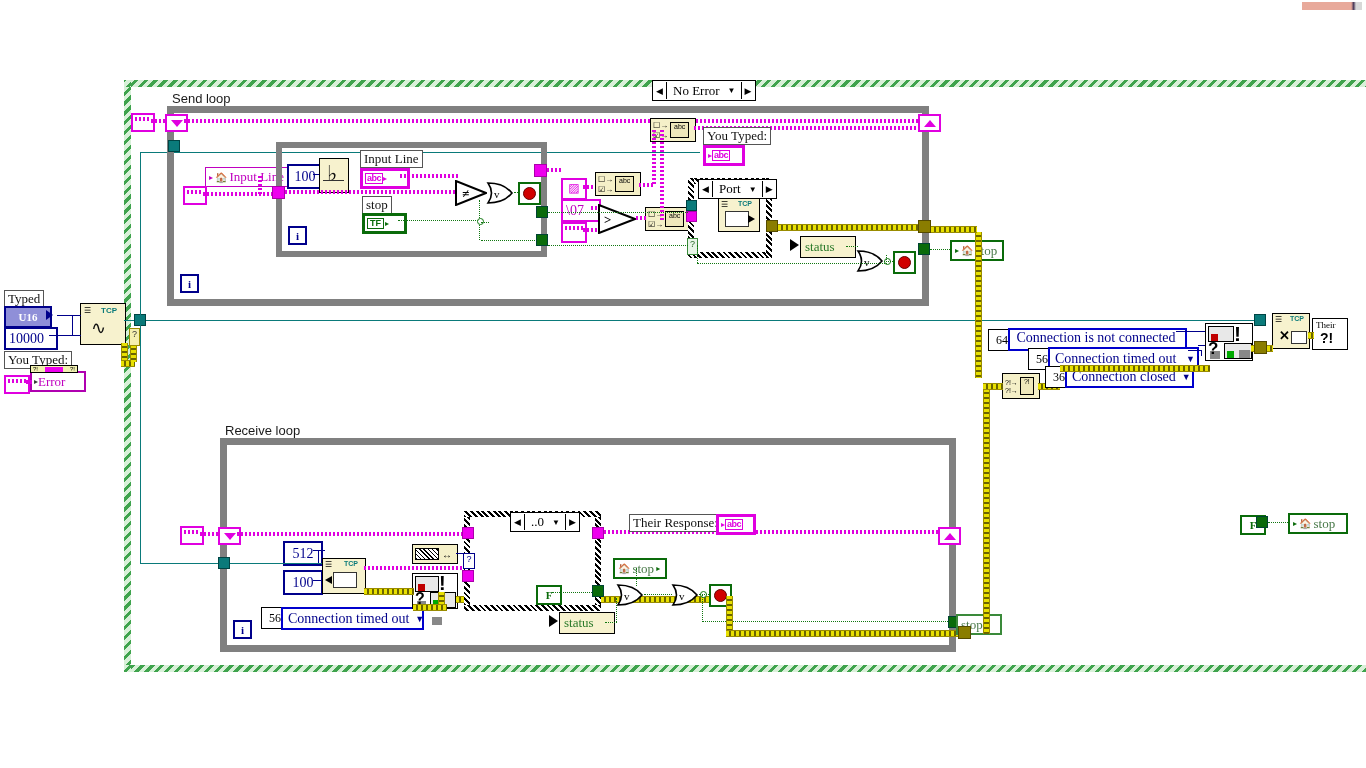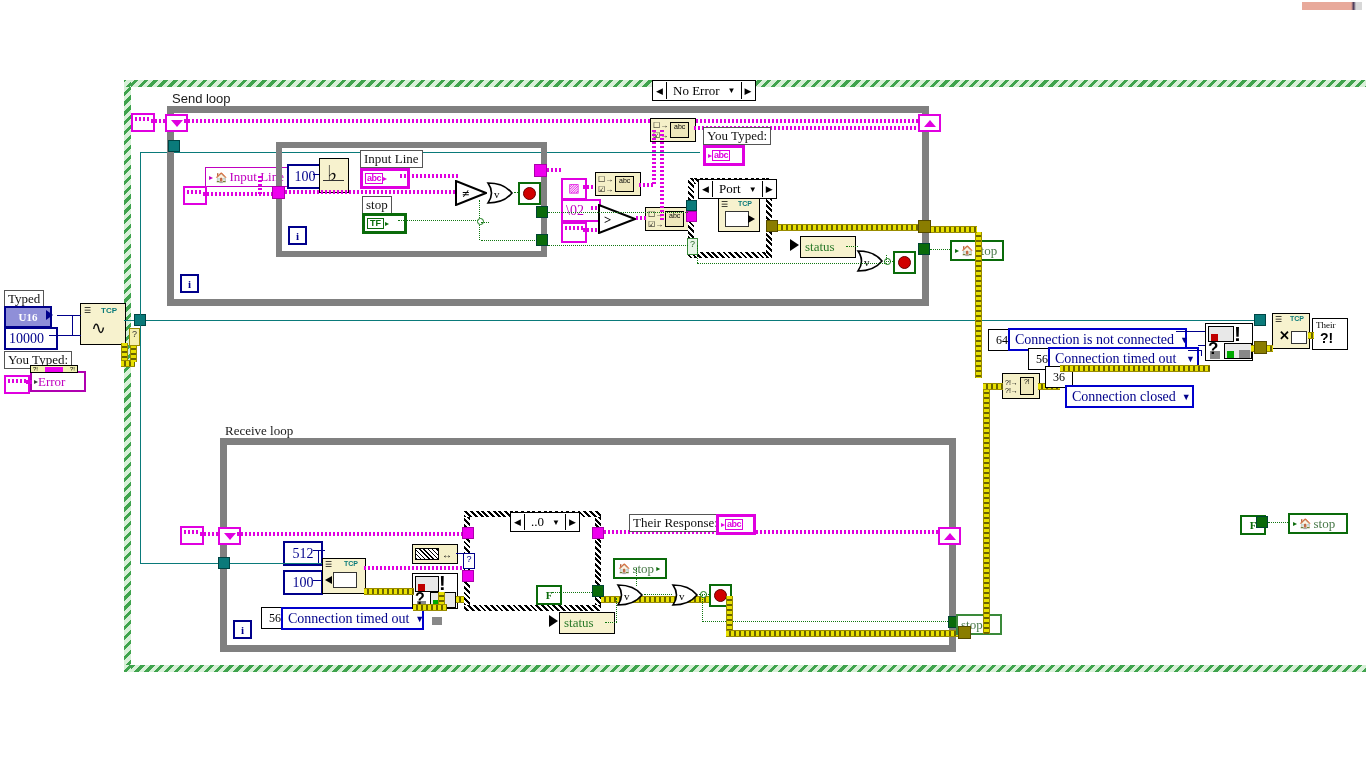--- a/index.html
+++ b/index.html
@@ -280,21 +280,21 @@
   <div class="boolw" style="left:481px;top:240px;width:60px;"></div>
   <div class="boolw" style="left:481px;top:222px;width:8px;"></div>
 
   <div class="tun mag" style="left:534px;top:164px;width:13px;height:13px;"></div>
   <div class="tun grn" style="left:536px;top:206px;width:12px;height:12px;"></div>
   <div class="tun grn" style="left:536px;top:234px;width:12px;height:12px;"></div>
 
   <div class="abs" style="left:561px;top:178px;width:22px;height:18px;border:2px solid #e000e0;background:#fff;">
     <div style="font-size:12px;color:#e000e0;text-align:center;line-height:16px;">▨</div>
   </div>
-  <div class="strc" style="left:561px;top:199px;width:30px;height:19px;">\02</div>
+  <div class="strc" style="left:561px;top:199px;width:30px;height:19px;">\07</div>
   <div class="emptystr" style="left:561px;top:222px;width:22px;height:17px;"></div>
 
   <div class="concat" style="left:650px;top:118px;">
     <div style="display:flex;flex-direction:column;gap:1px;padding-left:2px;">
       <span style="font-size:8px;">☐→</span>
         <span style="font-size:8px;">☑→</span>
     </div>
     <div style="width:17px;height:14px;border:1px solid #000;background:#efe8bb;font-size:7px;text-align:center;margin-left:2px;">abc</div>
   </div>
   <div class="concat" style="left:595px;top:172px;">
@@ -385,21 +385,21 @@
   <div class="greenref" style="left:950px;top:240px;width:44px;">
     <span style="font-size:8px;color:#0a6b0a;">▸</span>
     <span style="font-size:10px;">🏠</span>
     <span>stop</span>
   </div>
 
   <div class="errwv" style="left:975px;top:232px;height:146px;"></div>
   <div class="errw" style="left:931px;top:226px;width:46px;"></div>
 
   <div class="wloop" style="left:220px;top:438px;width:736px;height:214px;">
-    <div class="lbl" style="top:-22px;left:-2px;font-family:Liberation Serif, serif;">Receive loop</div>
+    <div class="lbl" style="top:-22px;left:-2px;">Receive loop</div>
     <div class="iter" style="left:6px;bottom:6px;">i</div>
   </div>
   <div class="sr" style="left:218px;top:527px;">
     <div class="tri dn"></div>
   </div>
   <div class="sr" style="left:938px;top:527px;">
     <div class="tri up"></div>
   </div>
   <div class="emptystr" style="left:180px;top:526px;width:20px;height:15px;"></div>
   <div class="strw" style="left:200px;top:532px;width:18px;"></div>
@@ -533,33 +533,33 @@
     <div style="display:flex;flex-direction:column;gap:1px;padding-left:2px;font-size:7px;">
       <span>?!→</span>
         <span>?!→</span>
     </div>
     <div style="width:12px;height:16px;border:1px solid #000;background:#efe8bb;font-size:7px;text-align:center;margin-left:2px;">?!</div>
   </div>
   <div class="errw" style="left:983px;top:383px;width:20px;"></div>
   <div class="errw" style="left:1038px;top:383px;width:22px;"></div>
 
   <div class="numc small" style="left:988px;top:329px;width:20px;height:18px;justify-content:center;">64</div>
-  <div class="ring" style="left:1008px;top:328px;width:168px;">
+  <div class="ring" style="left:1008px;top:328px;width:168px;flex-direction:column;">
     <span class="cv">Connection is not connected</span>
     <span class="dn" style="margin-left:auto;">▼</span>
   </div>
 
   <div class="numc small" style="left:1028px;top:348px;width:20px;height:18px;justify-content:center;">56</div>
   <div class="ring" style="left:1048px;top:347px;width:140px;">
     <span class="cv">Connection timed out</span>
     <span class="dn" style="margin-left:auto;">▼</span>
   </div>
 
   <div class="numc small" style="left:1045px;top:366px;width:20px;height:18px;justify-content:center;">36</div>
-  <div class="ring" style="left:1065px;top:365px;width:118px;margin-top:20px;">
+  <div class="ring" style="left:1065px;top:365px;width:118px;">
     <span class="cv">Connection closed</span>
     <span class="dn" style="margin-left:auto;">▼</span>
   </div>
 
   <div class="w wh wblue" style="left:1176px;top:331px;width:30px;"></div>
   <div class="w wv wblue" style="left:1205px;top:331px;height:14px;"></div>
   <div class="w wh wblue" style="left:1188px;top:350px;width:14px;"></div>
   <div class="w wv wblue" style="left:1201px;top:350px;height:6px;"></div>
   <div class="w wh wblue" style="left:1183px;top:368px;width:16px;"></div>
   <div class="w wv wblue" style="left:1198px;top:356px;height:12px;"></div>

